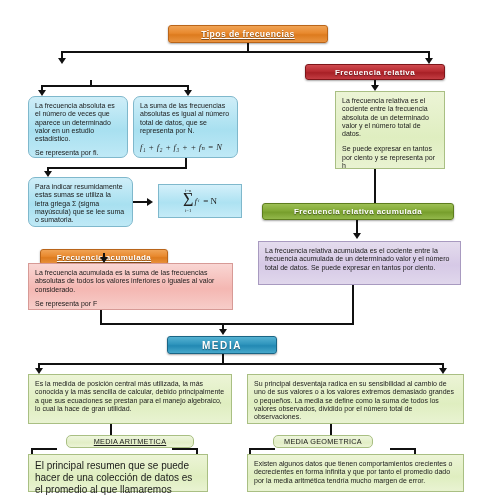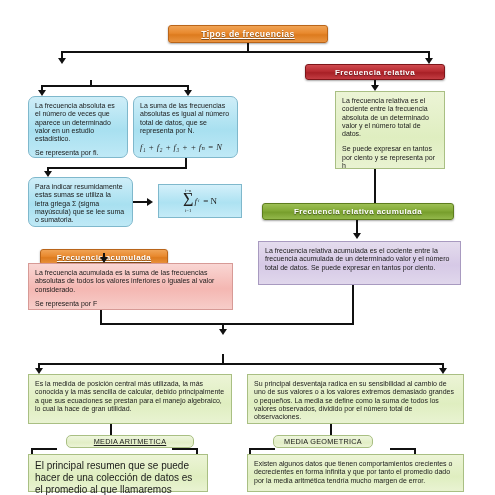--- a/index.html
+++ b/index.html
@@ -189,20 +189,23 @@
     <div>La frecuencia relativa acumulada es el cociente entre la frecuencia acumulada de un determinado valor y el número total de datos. Se puede expresar en tantos por ciento.</div>
   </div>
 
   <div class="ln v" style="left:100px;top:310px;height:14px;"></div>
 
   <div class="ln v" style="left:352px;top:285px;height:39px;"></div>
   <div class="ln h" style="left:100px;top:323px;width:254px;"></div>
   <div class="ln v" style="left:222px;top:323px;height:7px;"></div>
   <div class="arrow" style="left:218.5px;top:329px;"></div>
 
+  <div class="node hdr blue" style="left:167px;top:336px;width:110px;height:18px;font-size:10px;letter-spacing:1.6px;">
+    <span>MEDIA</span>
+  </div>
 
   <div class="ln v" style="left:222px;top:354px;height:10px;"></div>
   <div class="ln h" style="left:38px;top:363px;width:406px;"></div>
   <div class="ln v" style="left:38px;top:363px;height:6px;"></div>
   <div class="arrow" style="left:34.5px;top:368px;"></div>
   <div class="ln v" style="left:442px;top:363px;height:6px;"></div>
   <div class="arrow" style="left:438.5px;top:368px;"></div>
 
   <div class="node txt lgreen blk-md nowrapjust" style="left:28px;top:374px;width:204px;height:50px;">
     <div>Es la medida de posición central más utilizada, la más conocida y la más sencilla de calcular, debido principalmente a que sus ecuaciones se prestan para el manejo algebraico, lo cual la hace de gran utilidad.</div>

